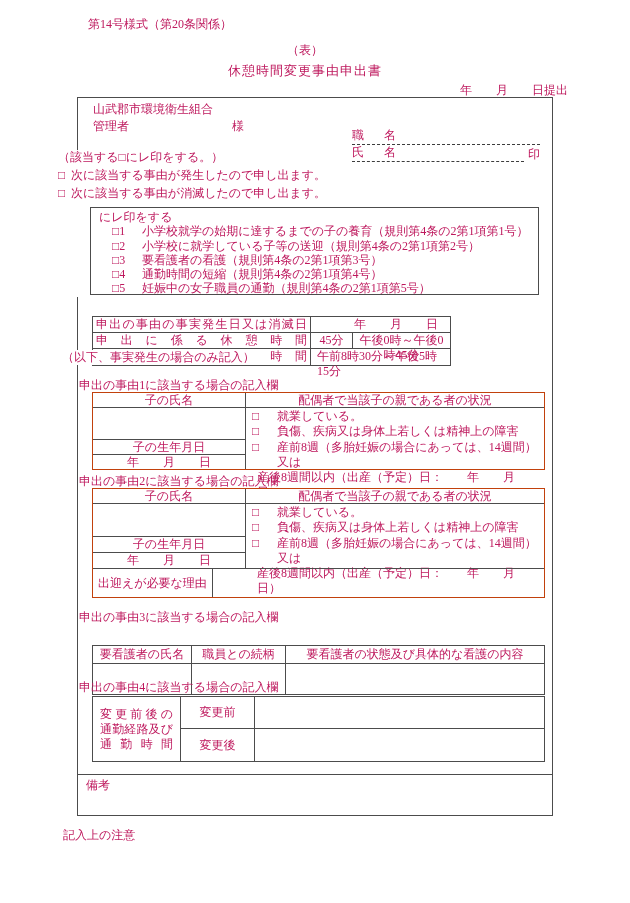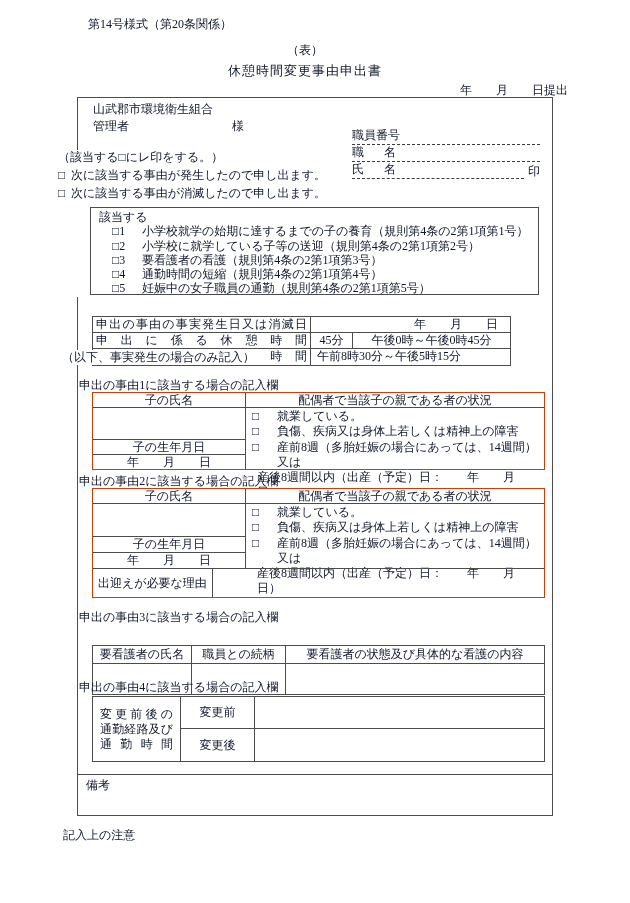--- a/index.html
+++ b/index.html
@@ -1,18 +1,18 @@
 <!DOCTYPE html>
 <html><head>
 <meta charset="utf-8">
 <style>
   html,body{margin:0;padding:0;background:#fff;}
   .page{
     position:relative;width:630px;height:903px;background:#ffffff;overflow:hidden;
-    font-family:"Liberation Serif","DejaVu Serif",serif;color:#0f172a;font-size:12px;
+    font-family:"Liberation Serif","DejaVu Serif",serif;color:#be185d;font-size:12px;
   }
   .abs{position:absolute;box-sizing:border-box;}
   .center{text-align:center;}
   .spread{text-align:justify;text-align-last:justify;}
   
   .outer-box{left:77px;top:97px;width:476px;height:719px;border:1px solid #4c4c4c;}
   .border-mask{left:70px;top:150px;width:14px;height:147px;background:#fff;}
   
   .id-block{left:352px;top:128px;width:188px;}
   .id-row{height:16px;line-height:15px;border-bottom:1px dashed #3d3d3d;}
@@ -23,21 +23,21 @@
   
   .white-bg{background:#fff;padding-right:3px;}
   .flexline{display:flex;}
   .boxchip{flex:0 0 13px;}
   
   .reasons-box{left:90px;top:207px;width:449px;height:88px;border:1px solid #4c4c4c;background:#fff;padding:2px 4px 0 8px;}
   .reason-line{display:flex;line-height:14.3px;}
   .reason-line .rbox{flex:0 0 30px;}
   .reasons-indent{padding-left:13px;}
   
-  .fact-table{left:92px;top:316px;width:419px;border:1px solid #4c4c4c;display:grid;grid-template-columns:217px 42px 1fr;grid-template-rows:16px 16px 16px;background:#fff;}
+  .fact-table{left:92px;top:316px;width:359px;border:1px solid #4c4c4c;display:grid;grid-template-columns:217px 42px 1fr;grid-template-rows:16px 16px 16px;background:#fff;}
   .fact-table > div{box-sizing:border-box;line-height:15px;padding:0 3px;}
   .bl{border-left:1px solid #4c4c4c;}
   .bb{border-bottom:1px solid #4c4c4c;}
   .bt{border-top:1px solid #4c4c4c;}
   .date-right{text-align:right;padding-right:12px !important;}
   
   .child-table{width:453px;border:1px solid #c2410c;display:grid;grid-template-columns:152px 1fr;background:#fff;}
   .child-table > div{box-sizing:border-box;}
   .ct-cell{line-height:15px;}
   .ct-body{padding:1px 2px 0 6px;}
@@ -72,23 +72,20 @@
   <div class="abs outer-box"></div>
   <div class="abs border-mask"></div>
 
   <div class="abs lh15" style="left:93px;top:102px;">山武郡市環境衛生組合</div>
   <div class="abs lh15" style="left:93px;top:119px;">
     <span>管理者</span><span style="margin-left:103px;">様</span>
   </div>
 
   <div class="abs id-block">
     <div class="id-row">
-      <span>職員番号</span>
-    </div>
-    <div class="id-row">
       <span class="id-pair">
           <span>職</span>
           <span>名</span>
         </span>
     </div>
     <div class="id-row-last">
       <span class="id-dash"><span class="id-pair">
             <span>氏</span>
             <span>名</span>
           </span></span>
@@ -100,21 +97,21 @@
   <div class="abs white-bg lh15 flexline" style="left:58px;top:168px;">
     <span class="boxchip">□</span>
     <span>次に該当する事由が発生したので申し出ます。</span>
   </div>
   <div class="abs white-bg lh15 flexline" style="left:58px;top:186px;">
     <span class="boxchip">□</span>
     <span>次に該当する事由が消滅したので申し出ます。</span>
   </div>
 
   <div class="abs reasons-box">
-    <div class="reason-line">該当する</div>
+    <div class="reason-line">にレ印をする</div>
     <div class="reason-line reasons-indent">
       <span class="rbox">□1</span>
       <span>小学校就学の始期に達するまでの子の養育（規則第4条の2第1項第1号）</span>
     </div>
     <div class="reason-line reasons-indent">
       <span class="rbox">□2</span>
       <span>小学校に就学している子等の送迎（規則第4条の2第1項第2号）</span>
     </div>
     <div class="reason-line reasons-indent">
       <span class="rbox">□3</span>

